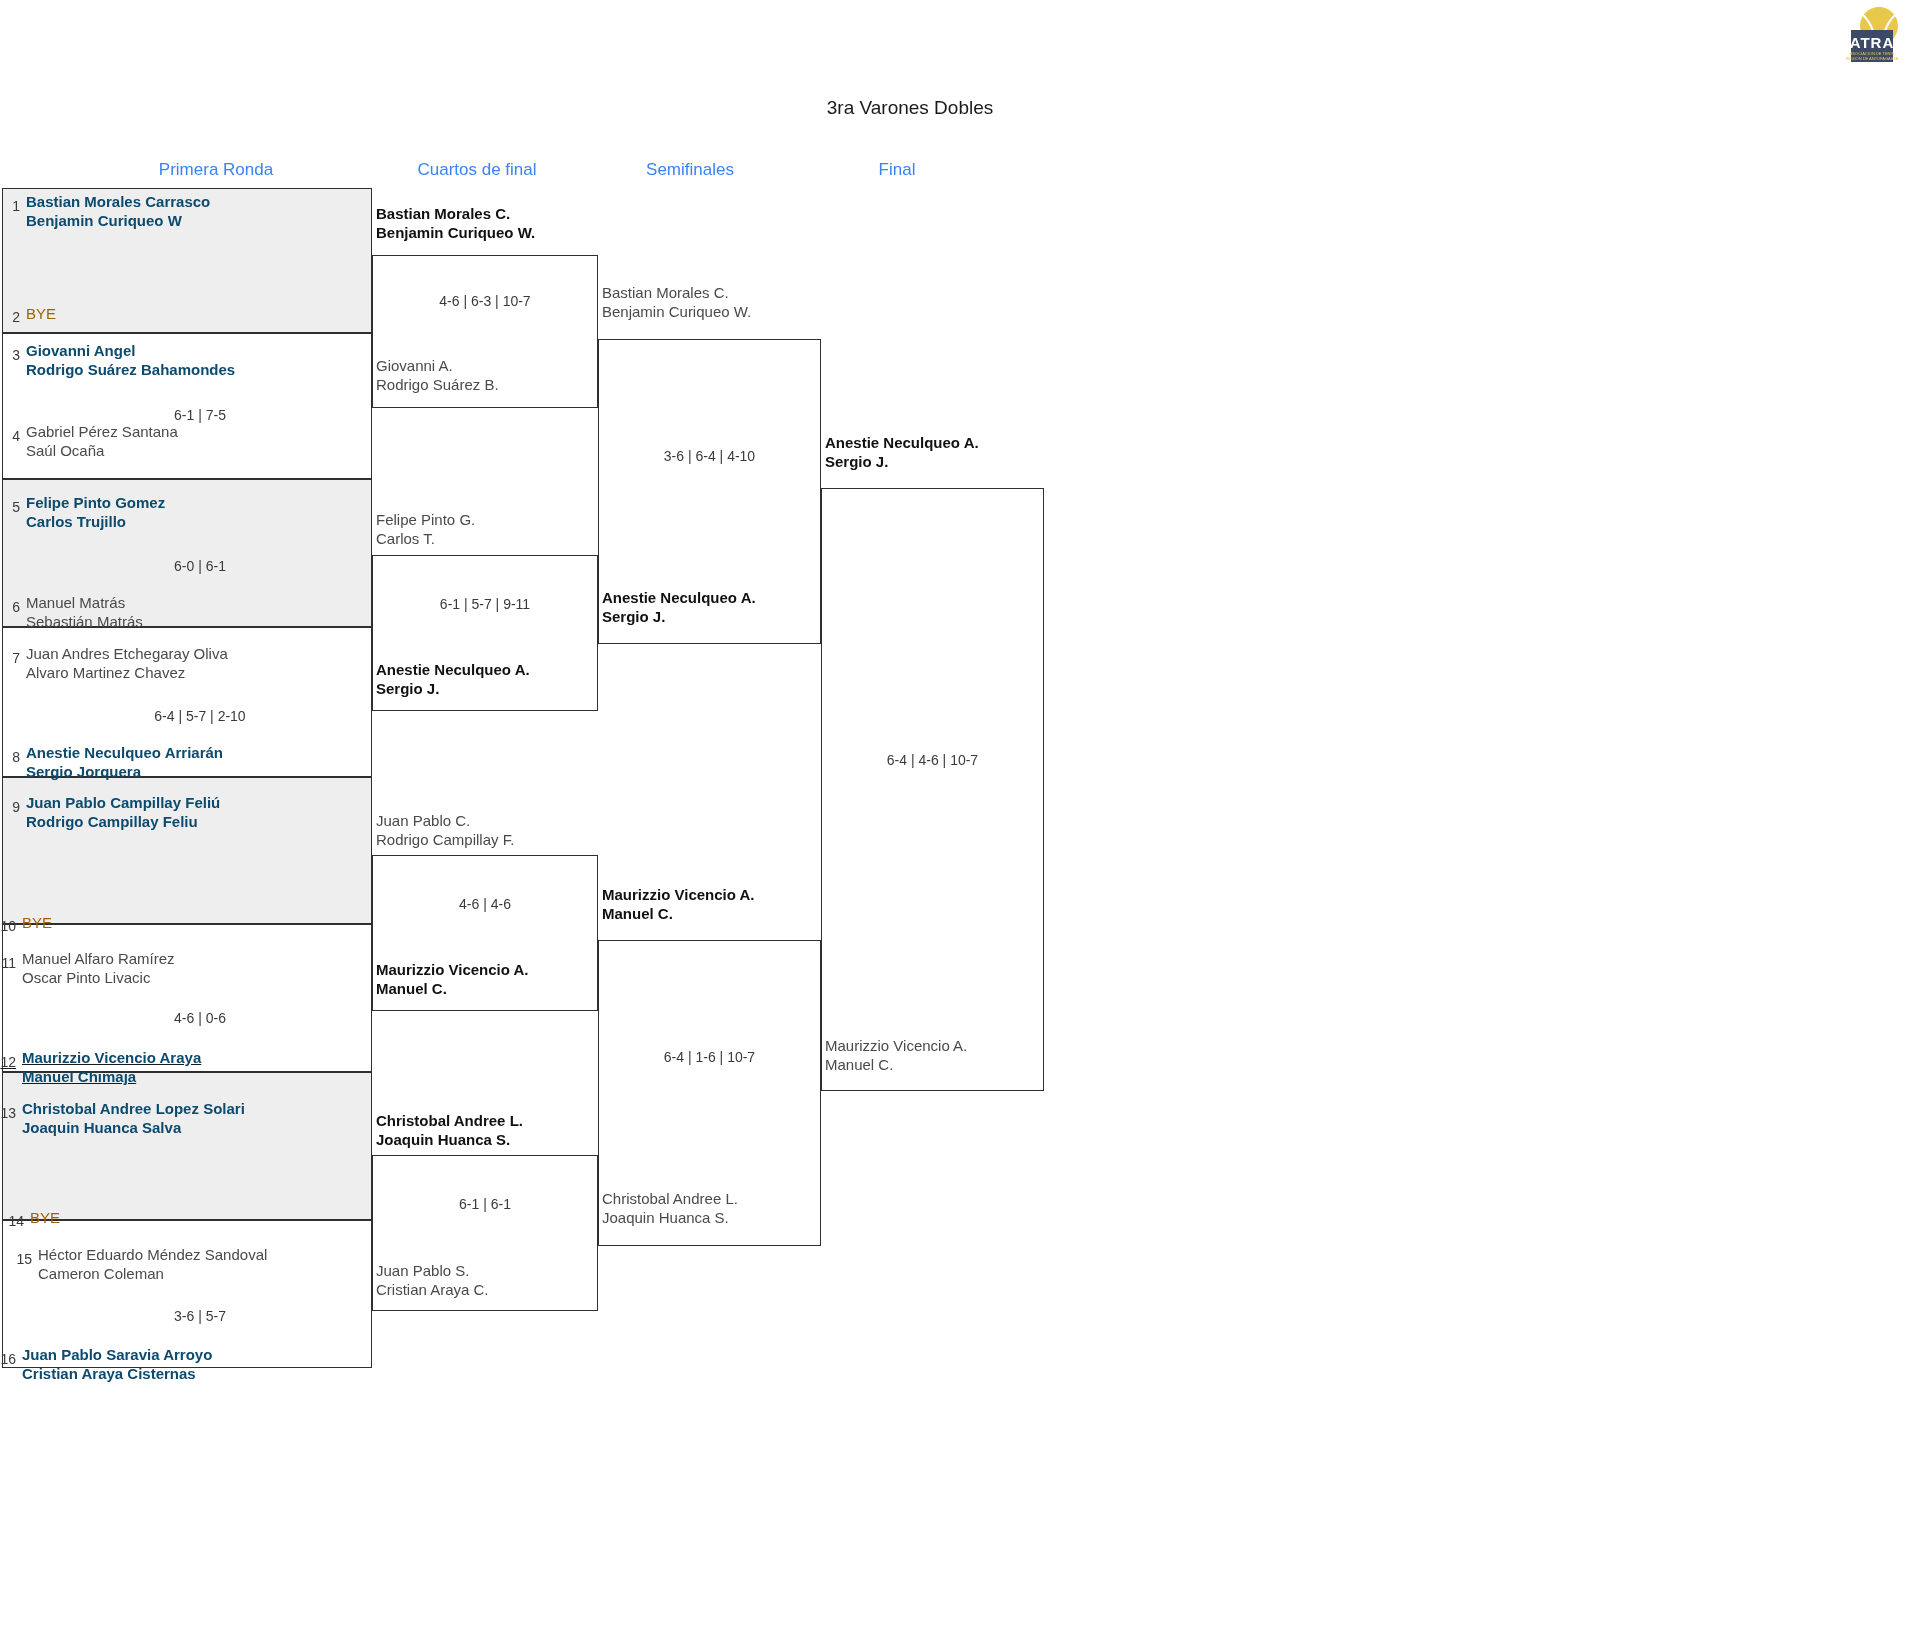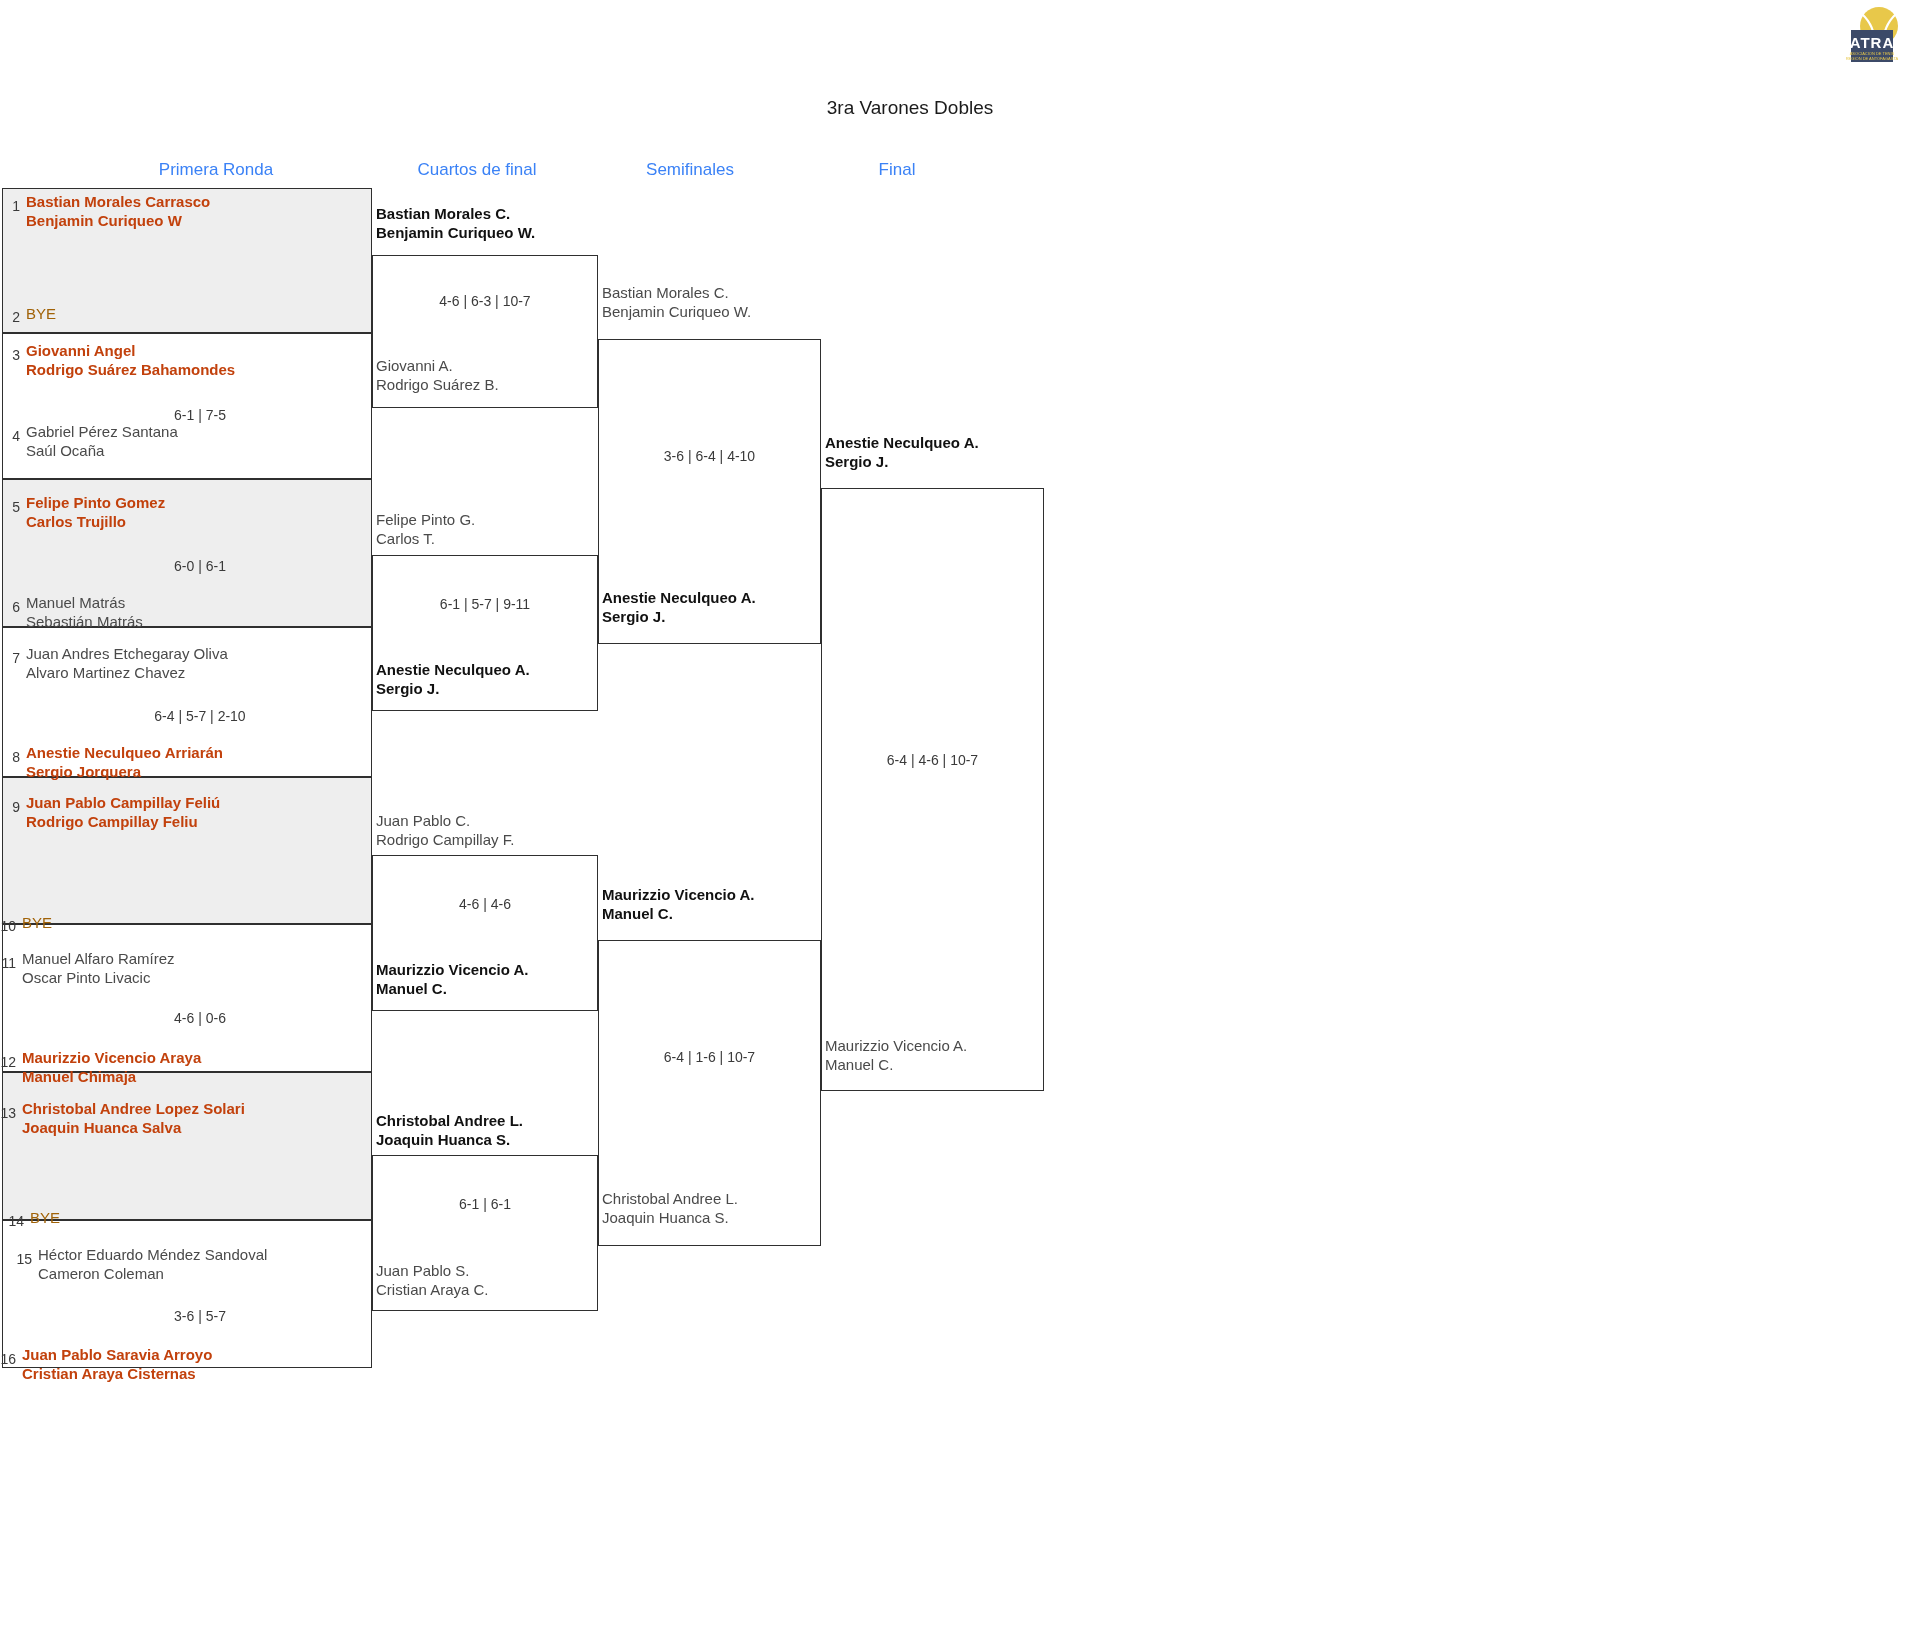--- a/index.html
+++ b/index.html
@@ -91,21 +91,21 @@
     color: #3a3a3a;
     padding-right: 6px;
     padding-top: 6px;
     flex: none;
   }
   .names {
     font-size: 15px;
     line-height: 19px;
     white-space: nowrap;
   }
-  .names.win { font-weight: 700; color: #c2410c; }
+  .names.win { font-weight: 700; color: #0c4a6e; }
   .names.lose { font-weight: 400; color: #4a4a4a; }
   .names.bye  { font-weight: 400; color: #a16207; font-size: 15px; padding-top: 1px;}
 
   
   .pair {
     position: absolute;
     font-size: 15px;
     line-height: 19px;
     white-space: nowrap;
   }
@@ -223,21 +223,21 @@
       <div>BYE</div>
     </div>
   </div>
   <div class="seedrow" style="left:0px; top:949px;">
     <div class="seednum">11</div>
     <div class="names lose">
       <div>Manuel Alfaro Ramírez</div>
       <div>Oscar Pinto Livacic</div>
     </div>
   </div>
-  <div class="seedrow" style="left:0px; top:1048px;">
+  <div class="seedrow" style="left:0px; top:1048px;text-decoration:underline;">
     <div class="seednum">12</div>
     <div class="names win">
       <div>Maurizzio Vicencio Araya</div>
       <div>Manuel Chimaja</div>
     </div>
   </div>
   <div class="seedrow" style="left:0px; top:1099px;">
     <div class="seednum">13</div>
     <div class="names win">
       <div>Christobal Andree Lopez Solari</div>

